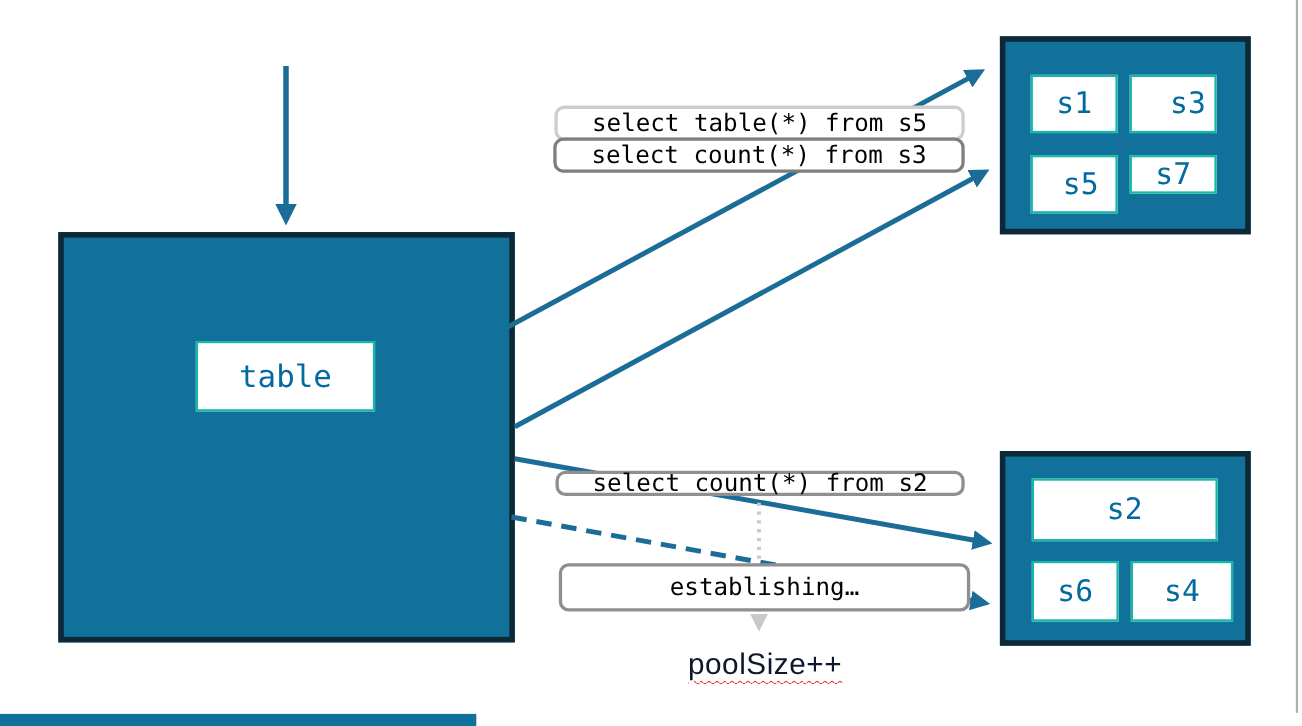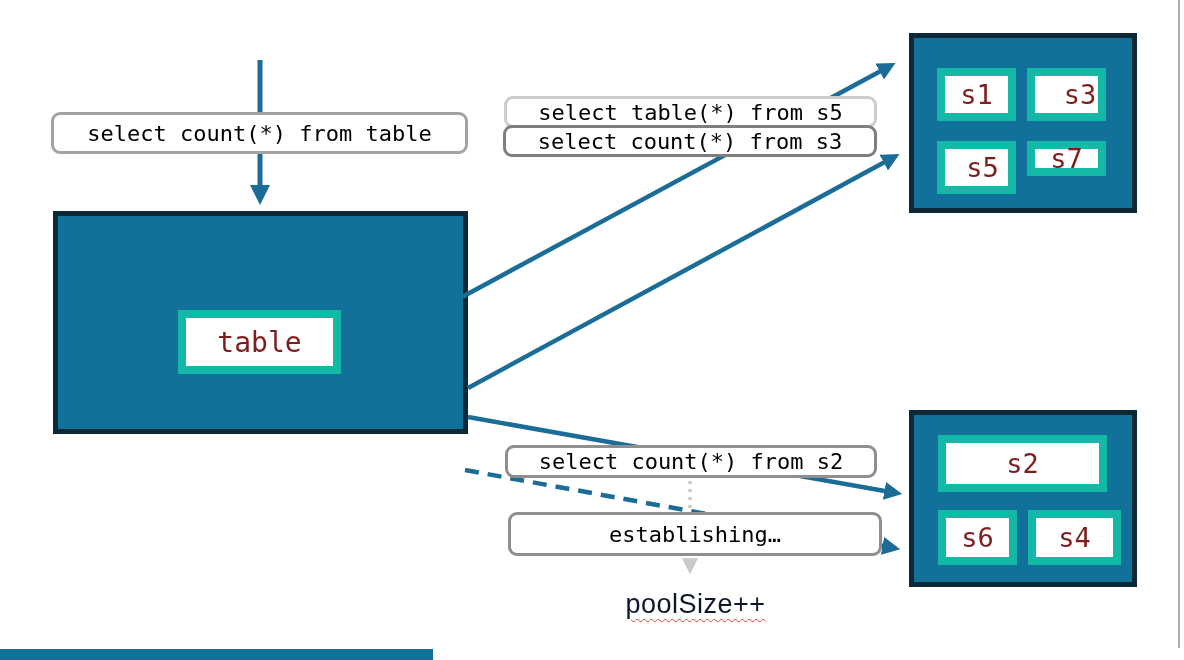--- a/index.html
+++ b/index.html
@@ -5,23 +5,23 @@
   html,body { margin:0; padding:0; background:#ffffff; }
   #stage {
     position:relative; width:1184px; height:660px; background:#ffffff;
     overflow:hidden; font-family:"DejaVu Sans Mono", monospace;
   }
   .node {
     position:absolute; background:#11719a; border:5px solid #0d2837;
     box-sizing:border-box;
   }
   .shard {
-    position:absolute; background:#ffffff; border:8px solid #14b8a6;
+    position:absolute; background:#ffffff; border:2px solid #14b8a6;
     box-sizing:border-box; display:flex; align-items:center; justify-content:center;
-    font-size:27px; color:#7f1d1d; font-family:"DejaVu Sans Mono", monospace;
+    font-size:27px; color:#0369a1; font-family:"DejaVu Sans Mono", monospace;
   }
   .qlabel {
     position:absolute; background:#ffffff; border:3px solid #8f8f8f;
     box-sizing:border-box; border-radius:9px; display:flex; align-items:center;
     justify-content:center; font-size:22px; color:#000000; white-space:nowrap;
     font-family:"DejaVu Sans Mono", monospace; z-index:30;
   }
   #arrow-layer { position:absolute; left:0; top:0; z-index:20; }
   .boxes { z-index:10; }
   #pool-size {
@@ -36,21 +36,21 @@
   }
   #footer-accent-bar {
     position:absolute; left:0; top:649px; width:433px; height:11px; background:#11719a;
   }
 </style>
 </head>
 <body>
 
 <div id="stage">
 
-  <div class="node boxes" style="left:53px; top:211px; width:415px; height:223px;">
+  <div class="node boxes" style="left:53px; top:211px; width:415px; height:373px;">
     <div class="shard" style="left:120px; top:94px; width:163px; height:64px; font-size:28px;">
       <span>table</span>
     </div>
   </div>
 
   <div class="node boxes" style="left:909px; top:33px; width:228px; height:180px;">
     <div class="shard" style="left:23px; top:30px; width:79px; height:53px;">
       <span>s1</span>
     </div>
     <div class="shard" style="left:113px; top:30px; width:79px; height:53px;padding-left:27px;">
@@ -92,34 +92,31 @@
 
     <line x1="468" y1="388" x2="894" y2="157" stroke="#1b6d97" stroke-width="4.5" marker-end="url(#headTeal)"></line>
 
     <line x1="468" y1="417" x2="896" y2="493" stroke="#1b6d97" stroke-width="4.5" marker-end="url(#headTeal)"></line>
 
     <line x1="465" y1="470" x2="894" y2="548" stroke="#1b6d97" stroke-width="4.5" stroke-dasharray="14 9" marker-end="url(#headTeal)"></line>
 
     <line x1="690" y1="457" x2="690" y2="568" stroke="#c9c9c9" stroke-width="3.5" stroke-dasharray="3 5" marker-end="url(#headGray)"></line>
   </svg>
 
-  <div class="qlabel" style="left:51px; top:112px; width:417px; height:42px; border-color:#a3a3a3;">
-    <span>select count(*) from table</span>
-  </div>
 
   <div class="qlabel" style="left:504px; top:96px; width:373px; height:32px; border-color:#cdcdcd;">
     <span>select table(*) from s5</span>
   </div>
 
   <div class="qlabel" style="left:503px; top:125px; width:374px; height:32px; border-color:#7e7e7e;">
     <span>select count(*) from s3</span>
   </div>
 
 
-  <div class="qlabel" style="left:505px; top:445px; width:372px; height:33px;text-align:right;">
+  <div class="qlabel" style="left:505px; top:428px; width:372px; height:23px;text-align:right;">
     <span>select count(*) from s2</span>
   </div>
 
   <div class="qlabel" style="left:508px; top:512px; width:374px; height:44px;">
     <span>establishing…</span>
   </div>
 
   <div id="pool-size">
     <span>poolSize++</span>
   </div>

